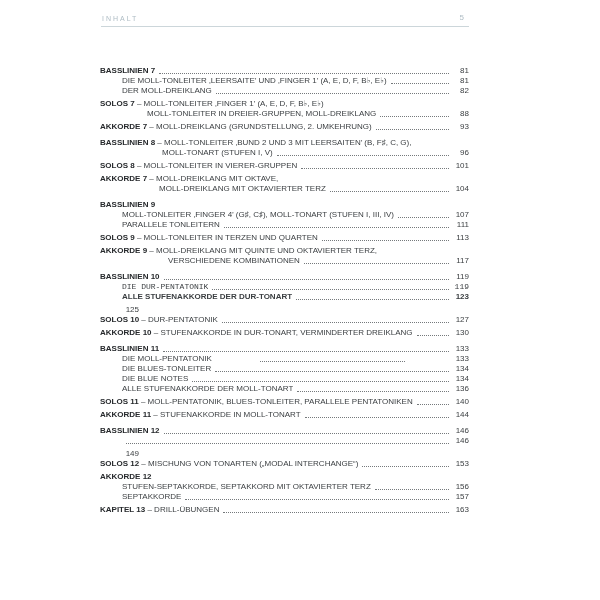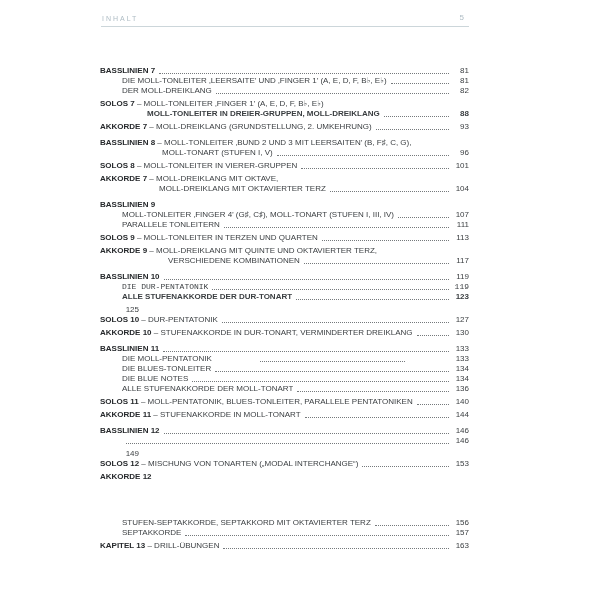--- a/index.html
+++ b/index.html
@@ -105,21 +105,21 @@
       <div class="row" style="padding-left: 22px;">
         <span class="title">DER MOLL-DREIKLANG</span>
         <span class="leader"></span>
         <span class="page">82</span>
       </div>
       <div class="row gap-block">
         <span class="title"><b>SOLOS 7</b> – MOLL-TONLEITER ‚FINGER 1’ (A, E, D, F, B♭, E♭)</span>
         <span class="leader hidden"></span>
         <span class="page"></span>
       </div>
-      <div class="row" style="padding-left: 47px; font-weight: bold;">
+      <div class="row" style="padding-left: 47px;">
         <span class="title">MOLL-TONLEITER IN DREIER-GRUPPEN, MOLL-DREIKLANG</span>
         <span class="leader"></span>
         <span class="page">88</span>
       </div>
       <div class="row gap-block">
         <span class="title"><b>AKKORDE 7</b> – MOLL-DREIKLANG (GRUNDSTELLUNG, 2. UMKEHRUNG)</span>
         <span class="leader"></span>
         <span class="page">93</span>
       </div>
       <div class="row gap-group">
@@ -259,21 +259,21 @@
       <div class="row gap-block">
         <span class="title"><b>SOLOS 12</b> – MISCHUNG VON TONARTEN („MODAL INTERCHANGE“)</span>
         <span class="leader"></span>
         <span class="page">153</span>
       </div>
       <div class="row gap-block">
         <span class="title"><b>AKKORDE 12</b></span>
         <span class="leader hidden"></span>
         <span class="page"></span>
       </div>
-      <div class="row" style="padding-left: 22px; margin-top: 36px;">
+      <div class="row" style="padding-left: 22px;">
         <span class="title">STUFEN-SEPTAKKORDE, SEPTAKKORD MIT OKTAVIERTER TERZ</span>
         <span class="leader"></span>
         <span class="page">156</span>
       </div>
       <div class="row" style="padding-left: 22px;">
         <span class="title">SEPTAKKORDE</span>
         <span class="leader"></span>
         <span class="page">157</span>
       </div>
       <div class="row gap-block">

